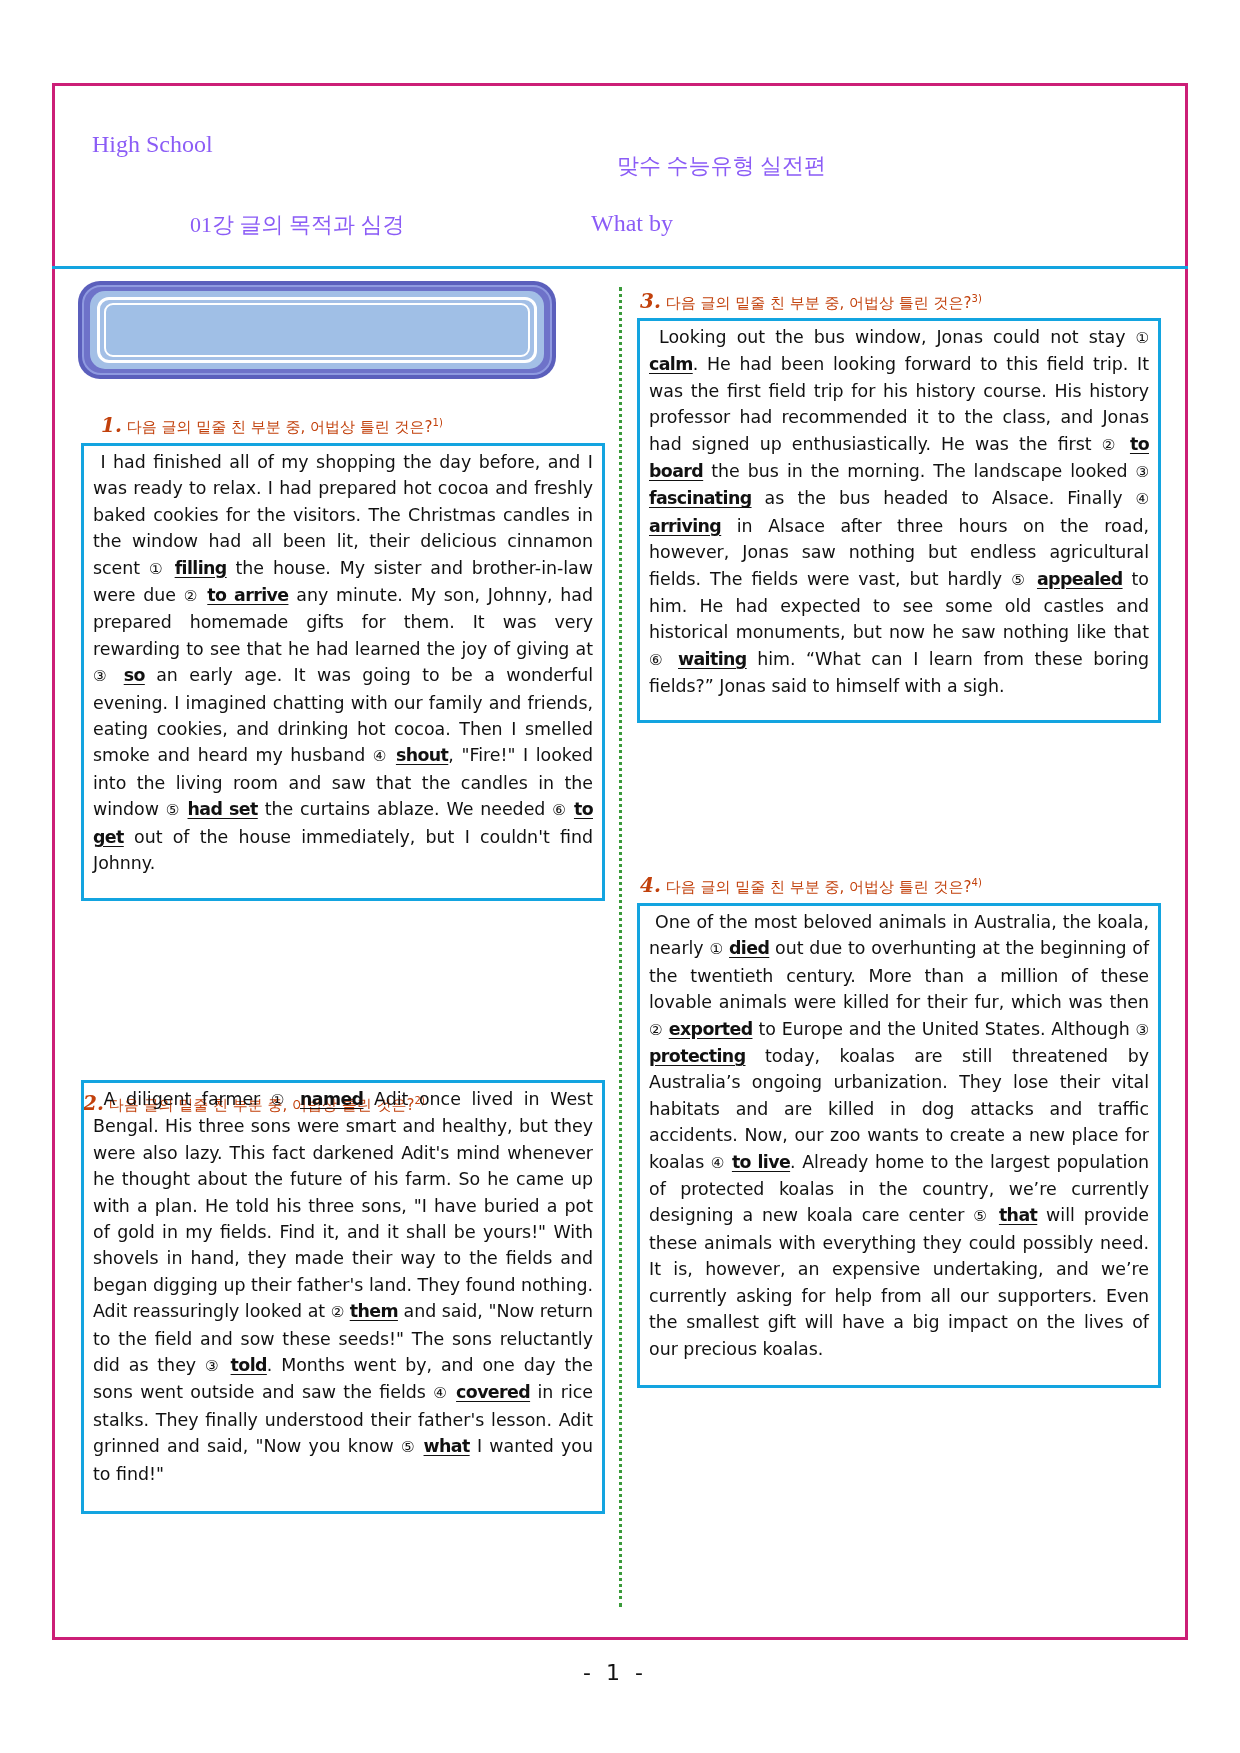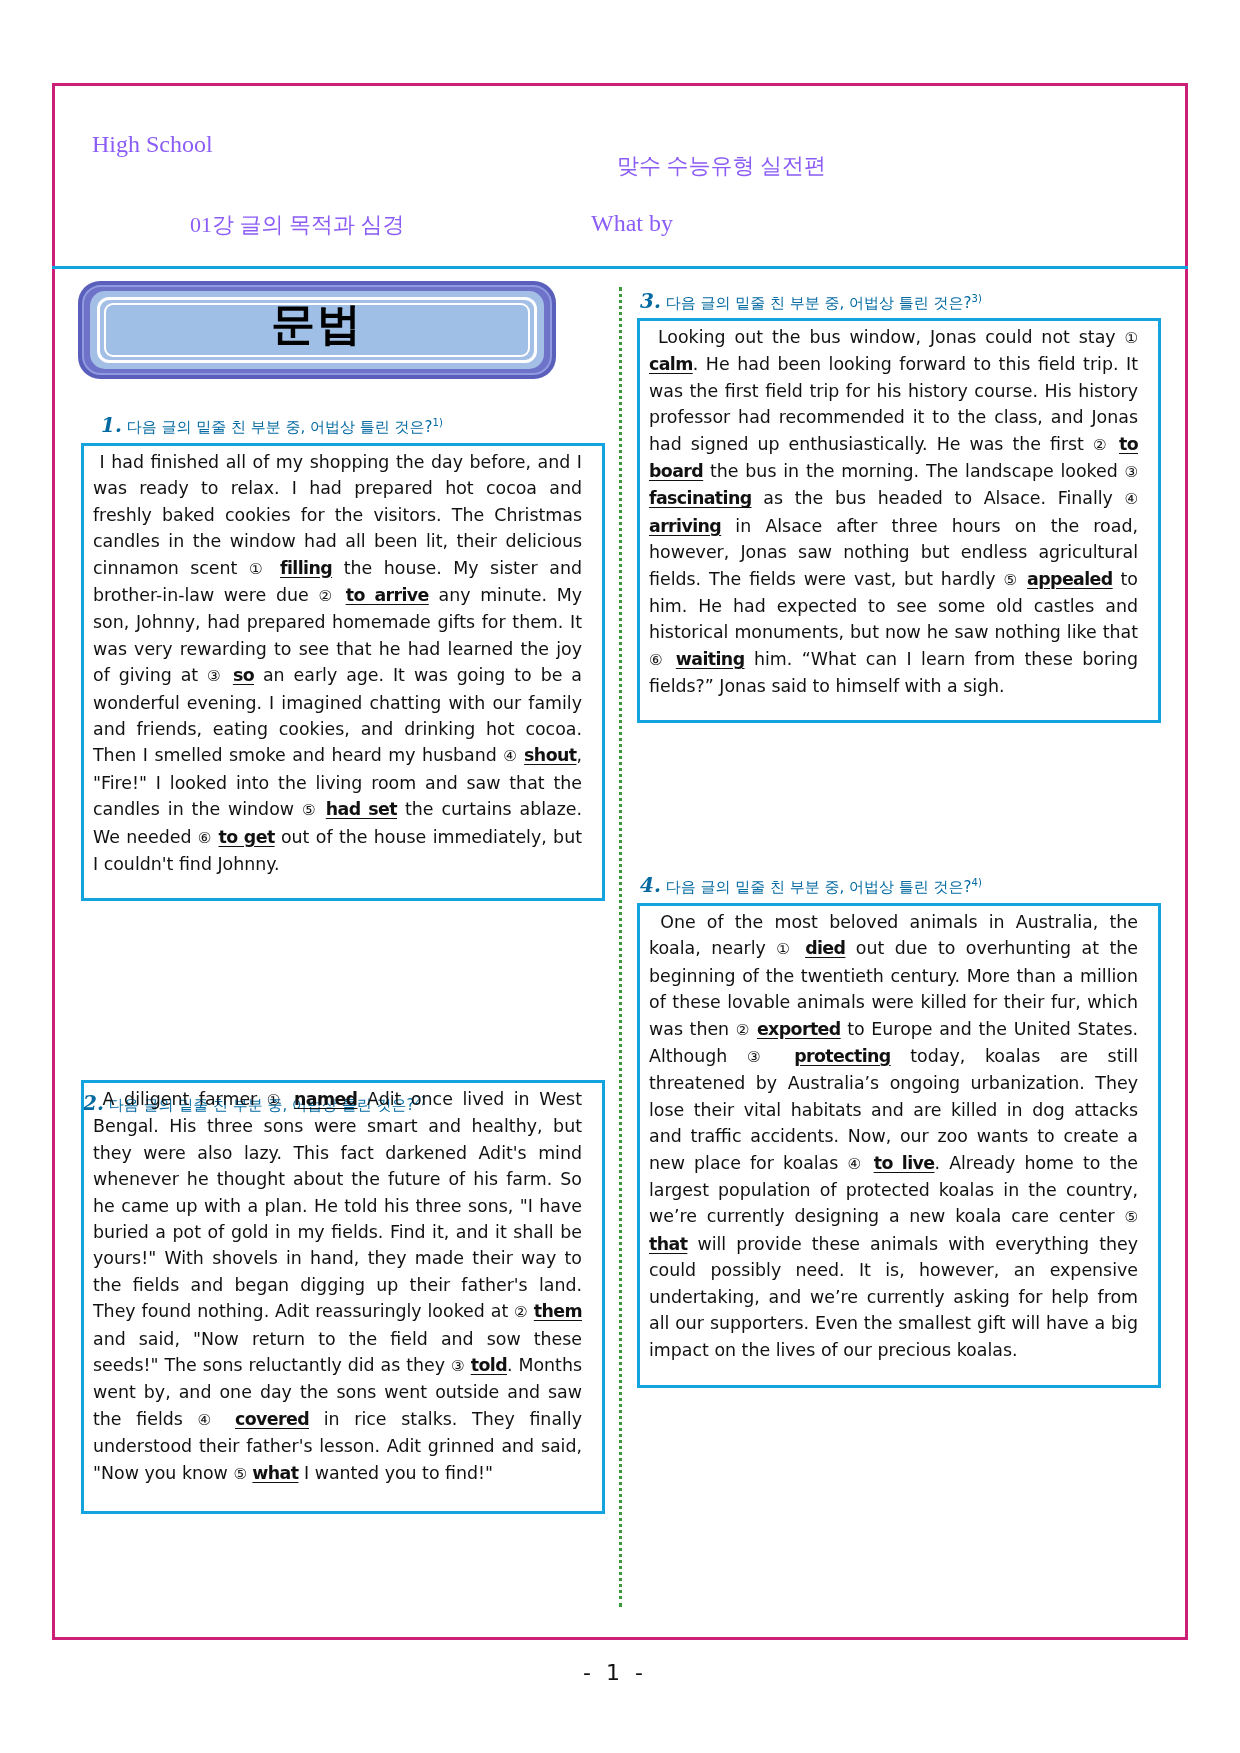--- a/index.html
+++ b/index.html
@@ -7,24 +7,24 @@
   .frame { position:absolute; left:52px; top:83px; width:1136px; height:1557px; border:3px solid #cc1f77; box-sizing:border-box; }
   .hdr { position:absolute; font-family:Liberation Serif, serif; font-size:24px; color:#8b5cf6; }
   .hdr-rule { position:absolute; left:52px; top:266px; width:1136px; height:3px; background:#13a4e0; }
   .divider { position:absolute; left:619px; top:287px; height:1320px; border-left:3px dotted #3a9a3a; }
   .banner { position:absolute; left:78px; top:281px; width:478px; height:98px; border-radius:22px; background:#5b5fbc; box-sizing:border-box; }
   .banner .r1 { position:absolute; left:4px; top:4px; right:4px; bottom:4px; border-radius:19px; border:2px solid #8f9ae0; background:#6e72c9; }
   .banner .r2 { position:absolute; left:12px; top:10px; right:12px; bottom:10px; border-radius:15px; background:#a3bfe6; }
   .banner .r3 { position:absolute; left:19px; top:16px; right:19px; bottom:16px; border-radius:12px; border:3px solid #ffffff; }
   .banner .r4 { position:absolute; left:26px; top:22px; right:26px; bottom:22px; border-radius:9px; border:2px solid #ffffff; background:#a0bfe6; }
   .banner .title { position:absolute; left:0; right:0; top:14px; text-align:center; font-size:44px; font-weight:bold; color:#000; letter-spacing:2px; }
-  .q-title { position:absolute; font-size:15px; color:#0369a1; white-space:nowrap; }
+  .q-title { position:absolute; font-size:15px; color:#c2410c; white-space:nowrap; }
   .q-title .num { font-family:"DejaVu Serif", serif; font-style:italic; font-weight:bold; font-size:20px; }
   .q-title sup { font-size:10px; }
-  .passage { position:absolute; border:3px solid #13a4e0; box-sizing:border-box; padding:3px 20px 4px 9px; font-family:"DejaVu Sans", sans-serif; font-size:17.4px; line-height:26.4px; text-align:justify; text-align-last:left; color:#111; }
+  .passage { position:absolute; border:3px solid #13a4e0; box-sizing:border-box; padding:3px 9px 4px 9px; font-family:"DejaVu Sans", sans-serif; font-size:17.4px; line-height:26.4px; text-align:justify; text-align-last:left; color:#111; }
   .passage .ul { font-weight:bold; text-decoration:underline; text-underline-offset:3px; letter-spacing:-0.6px; }
   .passage .mark { font-size:15px; }
   .page-no { position:absolute; left:583px; top:1660px; font-size:22px; color:#111; letter-spacing:4px; }
 </style>
 </head>
 <body>
 
 <div class="frame"></div>
 
 <div class="hdr" style="left:92px; top:131px;">High School</div>
@@ -33,21 +33,20 @@
 <div class="hdr" style="left:591px; top:210px;">What by</div>
 <div class="hdr-rule"></div>
 
 <div class="divider"></div>
 
 <div class="banner">
   <div class="r1"></div>
     <div class="r2"></div>
     <div class="r3"></div>
     <div class="r4"></div>
-  <div class="title">문법</div>
 </div>
 
 <div class="q-title" style="left:101px; top:413px;">
   <span class="num">1.</span>
   <span>다음 글의 밑줄 친 부분 중, 어법상 틀린 것은?</span><sup>1)</sup>
 </div>
 <div class="passage" style="left:81px; top:443px; width:524px; height:458px;"><span>&nbsp;I had finished all of my shopping the day before, and I was ready to relax. I had prepared hot cocoa and freshly baked cookies for the visitors. The Christmas candles in the window had all been lit, their delicious cinnamon scent </span><span class="mark">①</span><span> </span><span class="ul">filling</span><span> the house. My sister and brother-in-law were due </span><span class="mark">②</span><span> </span><span class="ul">to arrive</span><span> any minute. My son, Johnny, had prepared homemade gifts for them. It was very rewarding to see that he had learned the joy of giving at </span><span class="mark">③</span><span> </span><span class="ul">so</span><span> an early age. It was going to be a wonderful evening. I imagined chatting with our family and friends, eating cookies, and drinking hot cocoa. Then I smelled smoke and heard my husband </span><span class="mark">④</span><span> </span><span class="ul">shout</span><span>, "Fire!" I looked into the living room and saw that the candles in the window </span><span class="mark">⑤</span><span> </span><span class="ul">had set</span><span> the curtains ablaze. We needed </span><span class="mark">⑥</span><span> </span><span class="ul">to get</span><span> out of the house immediately, but I couldn't find Johnny.</span></div>
 
 <div class="q-title" style="left:83px; top:1051px;margin-top:40px;">
   <span class="num">2.</span>

